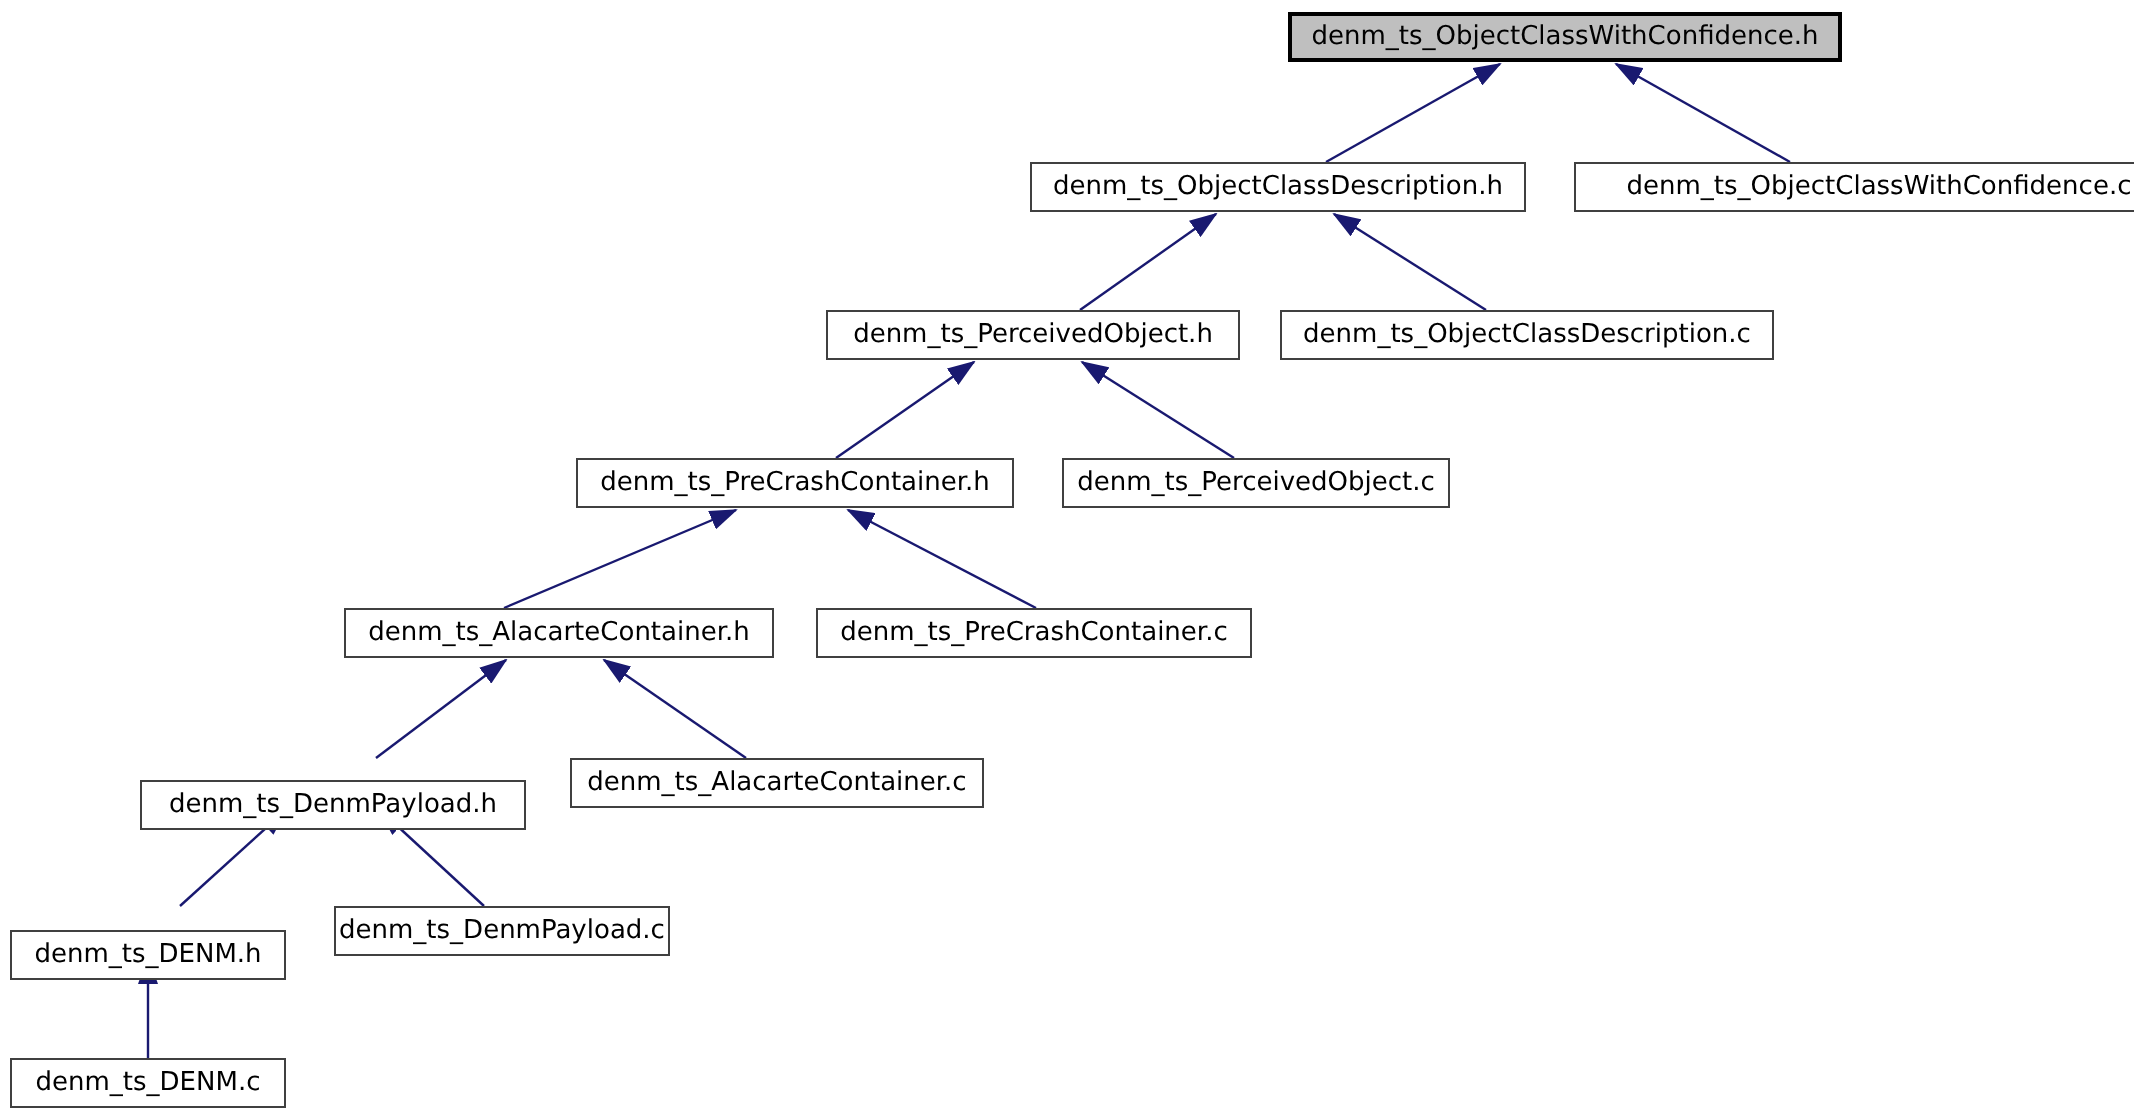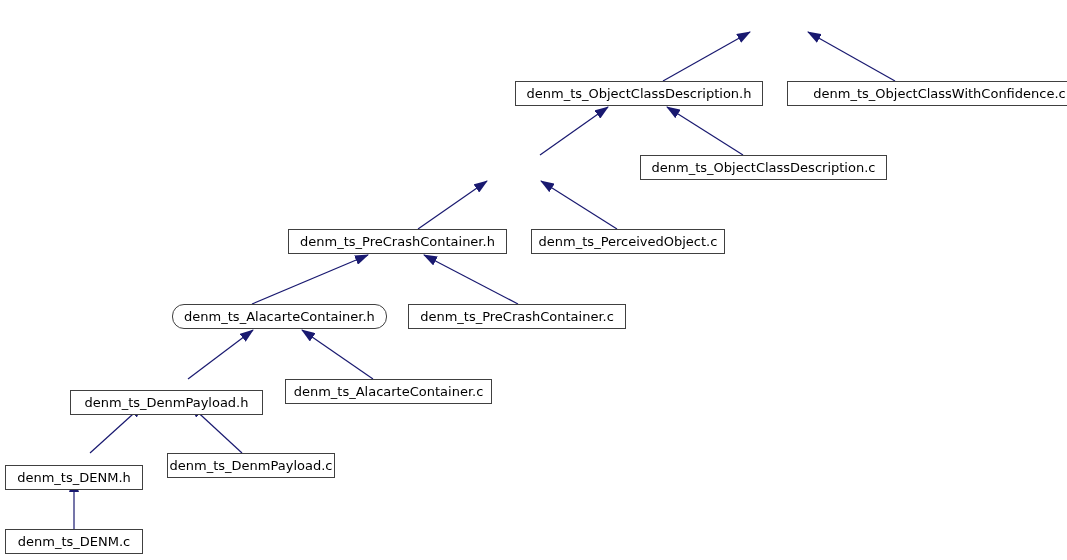--- a/index.html
+++ b/index.html
@@ -69,26 +69,28 @@
     <line class="edge" x1="617" y1="229" x2="541" y2="181" marker-end="url(#arrow)"></line>
     <line class="edge" x1="252" y1="304" x2="368" y2="255" marker-end="url(#arrow)"></line>
     <line class="edge" x1="518" y1="304" x2="424" y2="255" marker-end="url(#arrow)"></line>
     <line class="edge" x1="188" y1="379" x2="253" y2="330" marker-end="url(#arrow)"></line>
     <line class="edge" x1="373" y1="379" x2="302" y2="330" marker-end="url(#arrow)"></line>
     <line class="edge" x1="90" y1="453" x2="143" y2="405" marker-end="url(#arrow)"></line>
     <line class="edge" x1="242" y1="453" x2="190" y2="405" marker-end="url(#arrow)"></line>
     <line class="edge" x1="74" y1="529" x2="74" y2="479" marker-end="url(#arrow)"></line>
   </svg>
 
+  <div class="node highlight" style="left:644px; top:6px;   width:277px;">denm_ts_ObjectClassWithConfidence.h</div>
   <div class="node" style="left:515px; top:81px;  width:248px;">denm_ts_ObjectClassDescription.h</div>
   <div class="node" style="left:787px; top:81px;  width:305px;">denm_ts_ObjectClassWithConfidence.c</div>
+  <div class="node" style="left:413px; top:155px; width:207px;">denm_ts_PerceivedObject.h</div>
   <div class="node" style="left:640px; top:155px; width:247px;">denm_ts_ObjectClassDescription.c</div>
   <div class="node" style="left:288px; top:229px; width:219px;">denm_ts_PreCrashContainer.h</div>
   <div class="node" style="left:531px; top:229px; width:194px;">denm_ts_PerceivedObject.c</div>
-  <div class="node" style="left:172px; top:304px; width:215px;border-radius:12px;">denm_ts_AlacarteContainer.h</div>
+  <div class="node" style="left:172px; top:304px; width:215px;">denm_ts_AlacarteContainer.h</div>
   <div class="node" style="left:408px; top:304px; width:218px;">denm_ts_PreCrashContainer.c</div>
   <div class="node" style="left:70px;  top:390px; width:193px;">denm_ts_DenmPayload.h</div>
   <div class="node" style="left:285px; top:379px; width:207px;">denm_ts_AlacarteContainer.c</div>
   <div class="node" style="left:5px;   top:453px; width:138px;margin-top:12px;">denm_ts_DENM.h</div>
   <div class="node" style="left:167px; top:453px; width:168px;">denm_ts_DenmPayload.c</div>
   <div class="node" style="left:5px;   top:529px; width:138px;text-align:center;">denm_ts_DENM.c</div>
 
 </div>
 
 </body></html>

